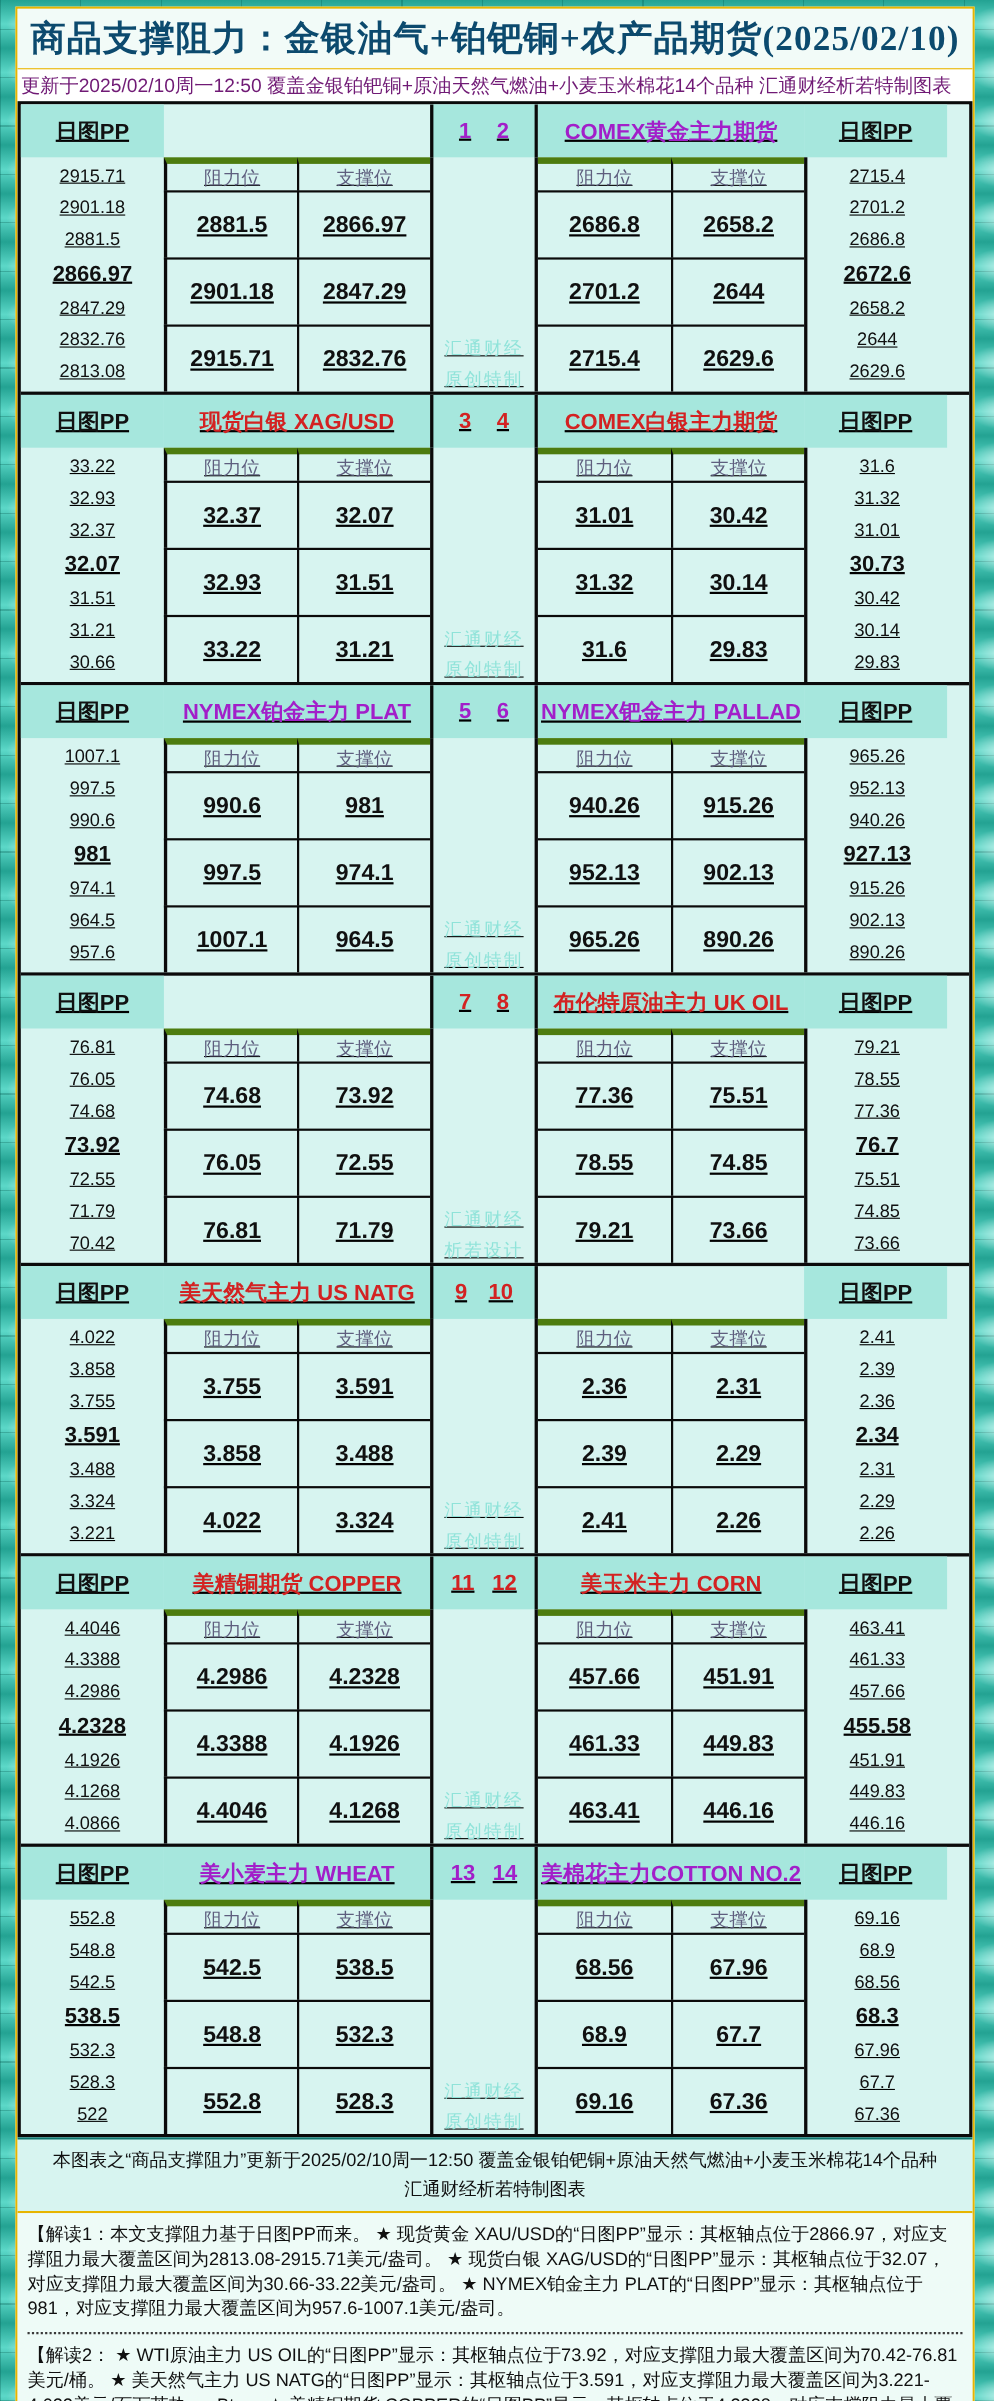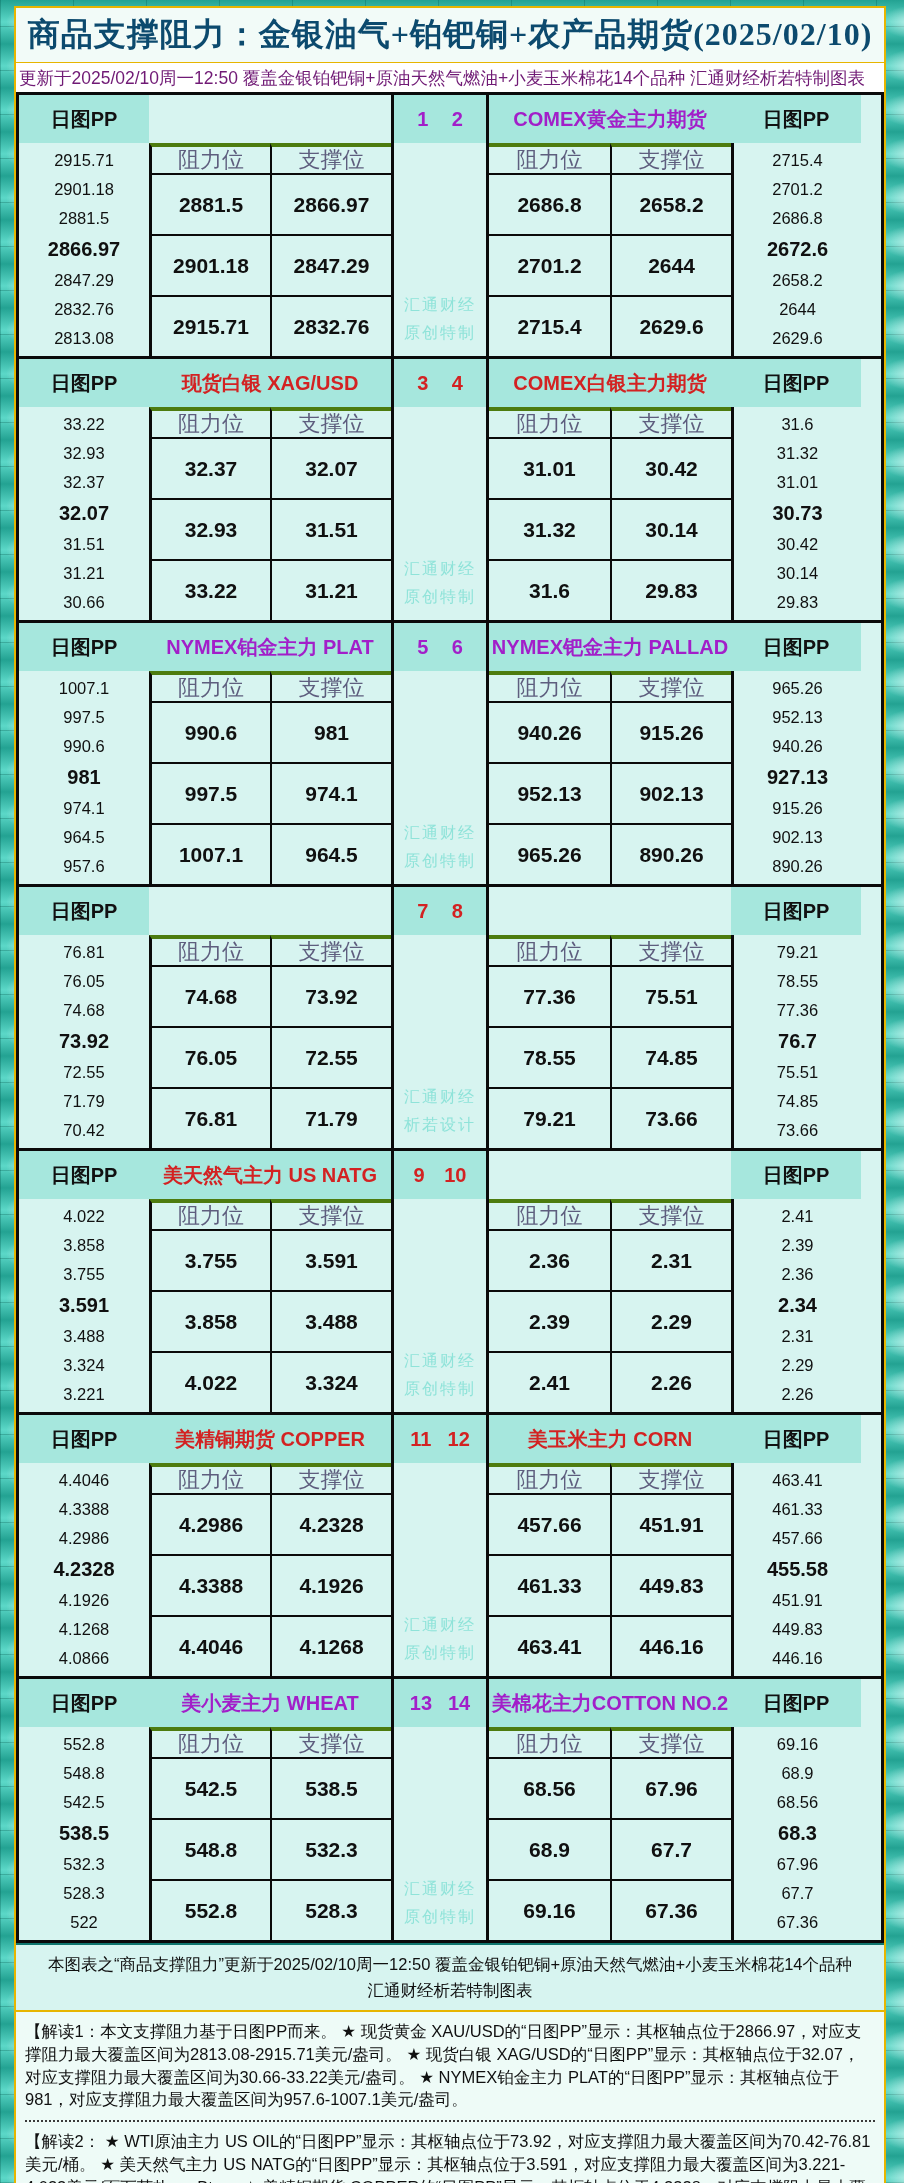--- a/index.html
+++ b/index.html
@@ -16,21 +16,21 @@
   }
   .frame{
     position:absolute;left:14px;top:6px;width:872px;
     border:2px solid #e7b500;background:#eefbf7;box-sizing:border-box;
   }
   .title-box{height:54px;display:flex;align-items:center;justify-content:center;background:#f2fbf8;}
   .title-box .t{color:#0c4a6e;font-size:32px;font-weight:bold;letter-spacing:1px;font-family:Liberation Serif, serif;}
   .subtitle{background:#ffffff;border-top:1px solid #e7b500;color:#701a75;
     font-size:17.5px;padding:3px 3px 2px 3px;white-space:nowrap;overflow:hidden;}
   
-  .main{border:3px solid #0a0a0a;border-left-width:3px;background:#d7f4f0;}
+  .main{border:3px solid #0a0a0a;border-left-width:3px;background:#d7f4f0;text-decoration:underline;}
   .block{
     height:261px;display:grid;box-sizing:content-box;
     grid-template-columns:130px 121px 121px 98px 121px 121px 130px;
     grid-template-rows:48px 30px 61px 61px 61px;
     background:#d7f4f0;
   }
   .block + .block{border-top:3px solid #0a0a0a;}
   .h{background:#a6e7dd;display:flex;align-items:center;justify-content:center;
      font-weight:bold;font-size:20px;color:#111;}
   .h1{grid-area:1/1/2/2;}
@@ -40,28 +40,28 @@
   .h4{grid-area:1/5/2/7;}
   .h5{grid-area:1/7/2/8;}
   .purple{color:#a21fc9;}
   .red{color:#d32222;}
   .ppcol{display:flex;flex-direction:column;justify-content:space-around;align-items:center;
          font-size:16.5px;color:#101010;padding:3px 0;}
   .ppl{grid-area:2/1/6/2;}
   .ppr{grid-area:2/7/6/8;border-left:3px solid #0a0a0a;}
   .ppcol .pivot{font-size:20px;font-weight:bold;}
   .ch{display:flex;align-items:center;justify-content:center;
-      font-size:22px;color:#5e5e7e;border-top:4px solid #4d7c0f;}
+      font-size:17px;color:#5e5e7e;border-top:6px solid #4d7c0f;}
   .chl1{grid-area:2/2/3/3;border-left:3px solid #0a0a0a;}
   .chl2{grid-area:2/3/3/4;border-left:2px solid #0a0a0a;}
   .chr1{grid-area:2/5/3/6;}
   .chr2{grid-area:2/6/3/7;border-left:2px solid #0a0a0a;}
   .cbody{grid-area:2/4/6/5;border-left:3px solid #0a0a0a;border-right:3px solid #0a0a0a;
          display:flex;flex-direction:column;justify-content:flex-end;align-items:center;
-         gap:7px;padding-bottom:12px;color:#8fe3d9;font-size:16px;letter-spacing:2px;}
+         gap:7px;color:#8fe3d9;font-size:16px;letter-spacing:2px;}
   .cell{display:flex;align-items:center;justify-content:center;
         font-size:21px;font-weight:bold;color:#101010;border-top:2px solid #0a0a0a;}
   .vl0{border-left:3px solid #0a0a0a;}
   .vl1{border-left:2px solid #0a0a0a;}
   .r0{grid-row:3;}.r1{grid-row:4;}.r2{grid-row:5;}
   .cA{grid-column:2;}.cB{grid-column:3;}.cC{grid-column:5;}.cD{grid-column:6;}
   
   .summary{border-top:2px solid #0f766e;border-bottom:2px solid #e7b500;background:#d7f4f0;
     color:#101010;font-size:16.5px;line-height:1.55;text-align:center;padding:7px 26px;}
   .notes{background:#eefbf7;position:relative;padding:8px 9px 26px 9px;color:#101010;
@@ -244,20 +244,21 @@
     <span>902.13</span>
     <span>890.26</span>
   </div>
 </div>
       <div class="block">
   <div class="h h1">日图PP</div>
   <div class="h h3">
     <span class="accent red">7</span>
     <span class="accent red">8</span>
   </div>
+  <div class="h h4 accent red">布伦特原油主力 UK OIL</div>
   <div class="h h5">日图PP</div>
 
   <div class="ppcol ppl">
     <span>76.81</span>
     <span>76.05</span>
     <span>74.68</span>
     <span class="pivot">73.92</span>
     <span>72.55</span>
     <span>71.79</span>
     <span>70.42</span>

